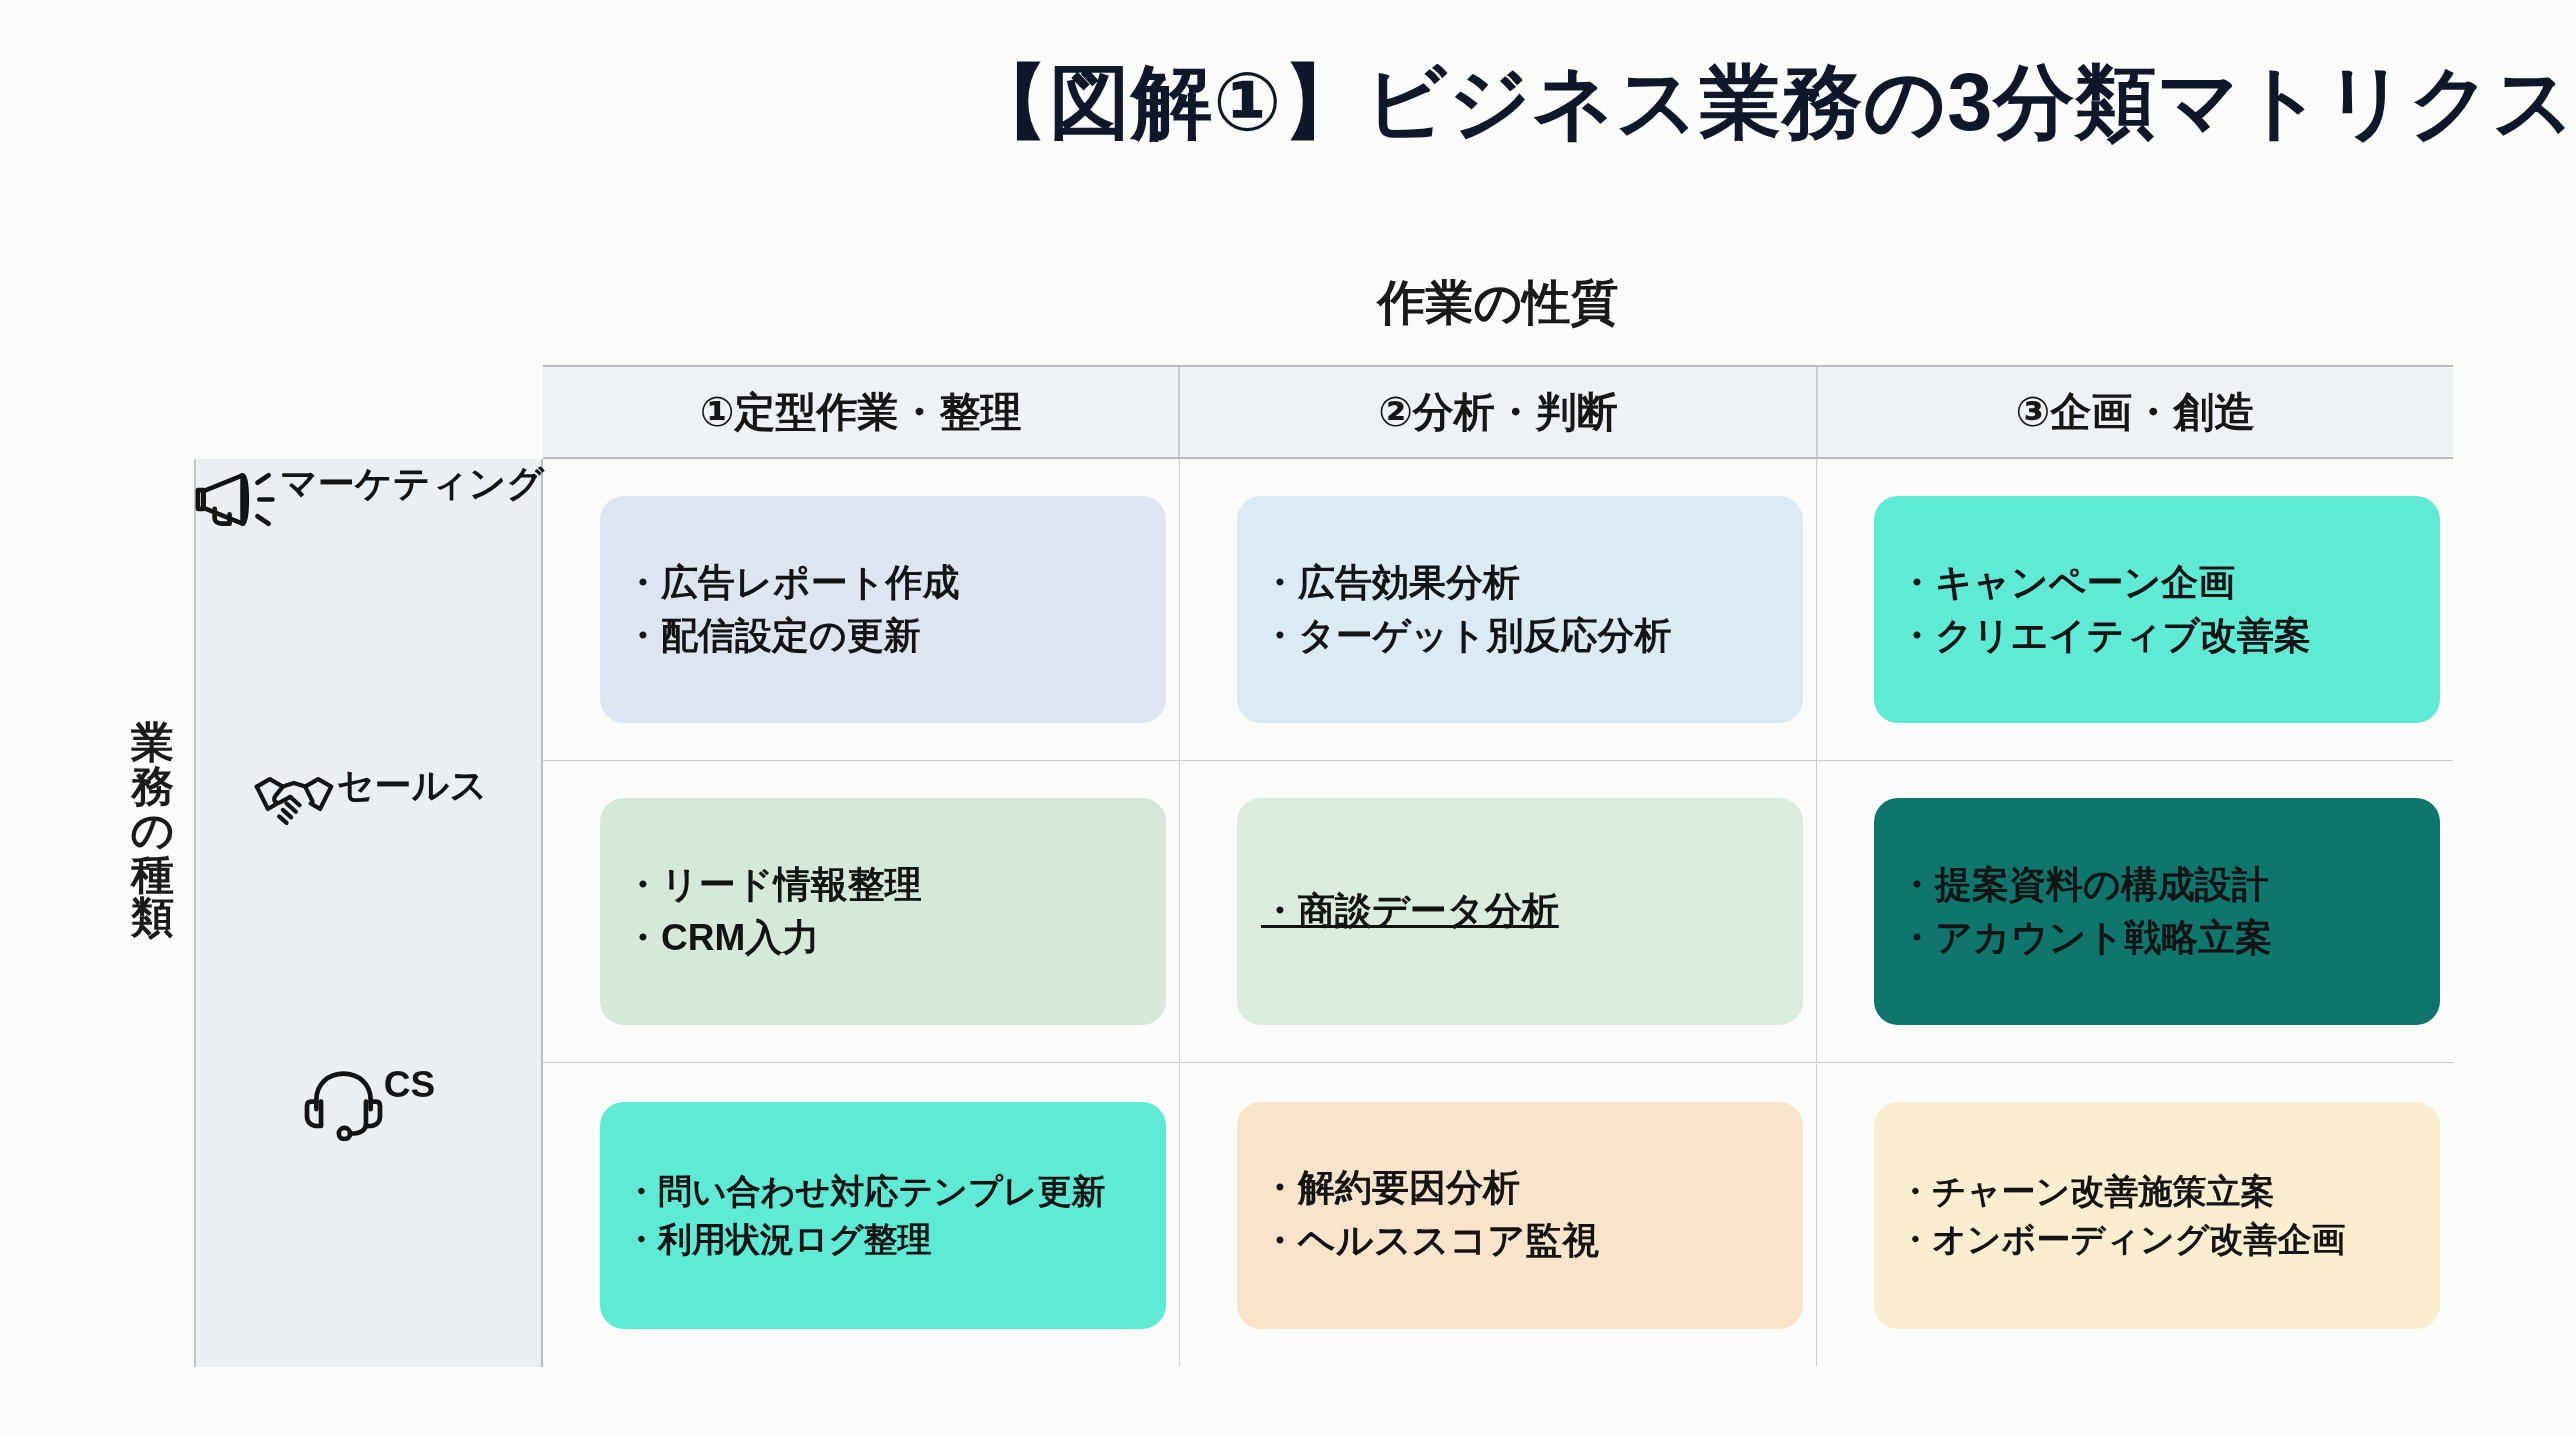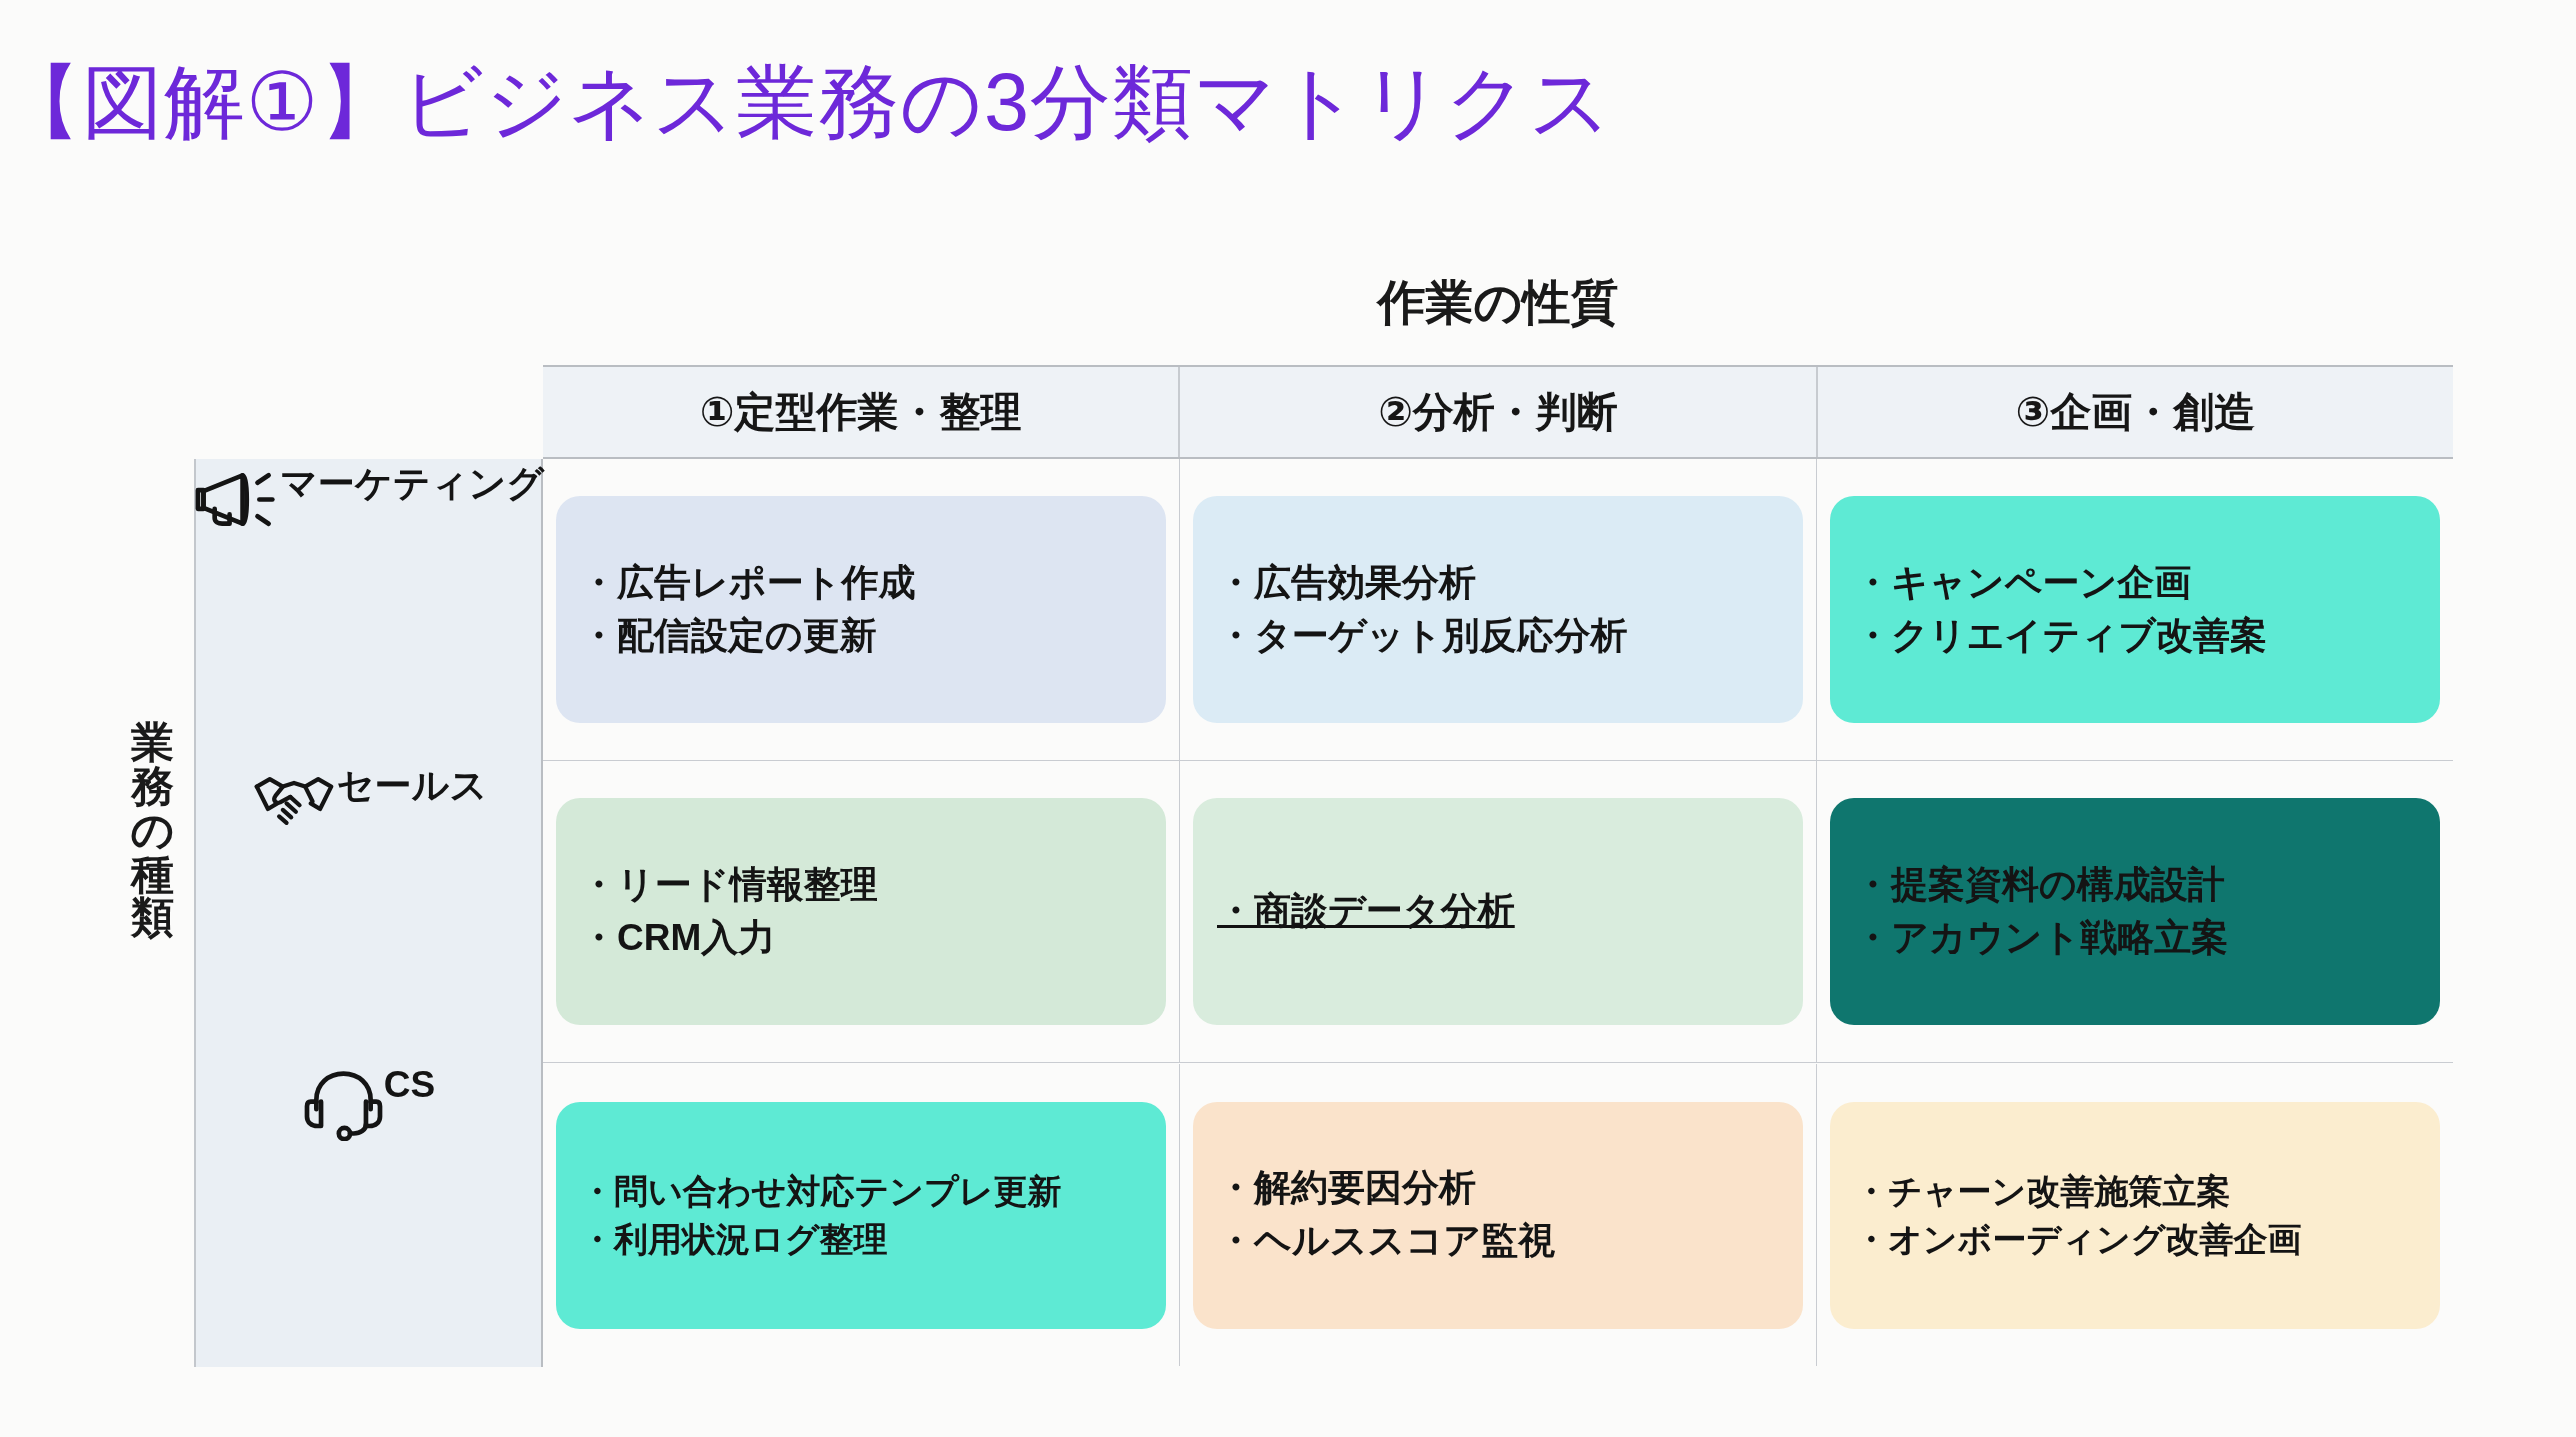--- a/index.html
+++ b/index.html
@@ -10,25 +10,25 @@
     color:#111111;
     overflow:hidden;
     position:relative;
   }
   .page{position:absolute;inset:0;}
 
   
   .title{
     position:absolute;
     left:0; top:49px; width:2576px;
-    text-align:left;
+    text-align:right;
     font-size:81px;
-    font-weight:normal;
+    font-weight:bold;
     letter-spacing:0.9px;
-    color:#6d28d9;
+    color:#0f172a;
     white-space:nowrap;
   }
 
   
   .axis-top{
     position:absolute;
     left:543px; top:271px; width:1910px;
     text-align:center;
     font-size:48px;
     font-weight:bold;
@@ -124,21 +124,21 @@
     box-sizing:border-box;
     padding:0 13px;
   }
   .cellwrap:last-child{border-right:none;}
   .card{
     width:100%;
     border-radius:24px;
     padding:28px 19px 28px 24px;
     box-sizing:border-box;
     min-height:227px;
-    display:flex;flex-direction:column;justify-content:center;
+    display:flex;flex-direction:column;justify-content:center;margin-left:44px;
   }
   .card li{
     list-style:none;
     font-size:37px;
     font-weight:bold;
     color:#141414;
     line-height:1.42;
     white-space:nowrap;
   }
   .card li::before{content:"・";}

